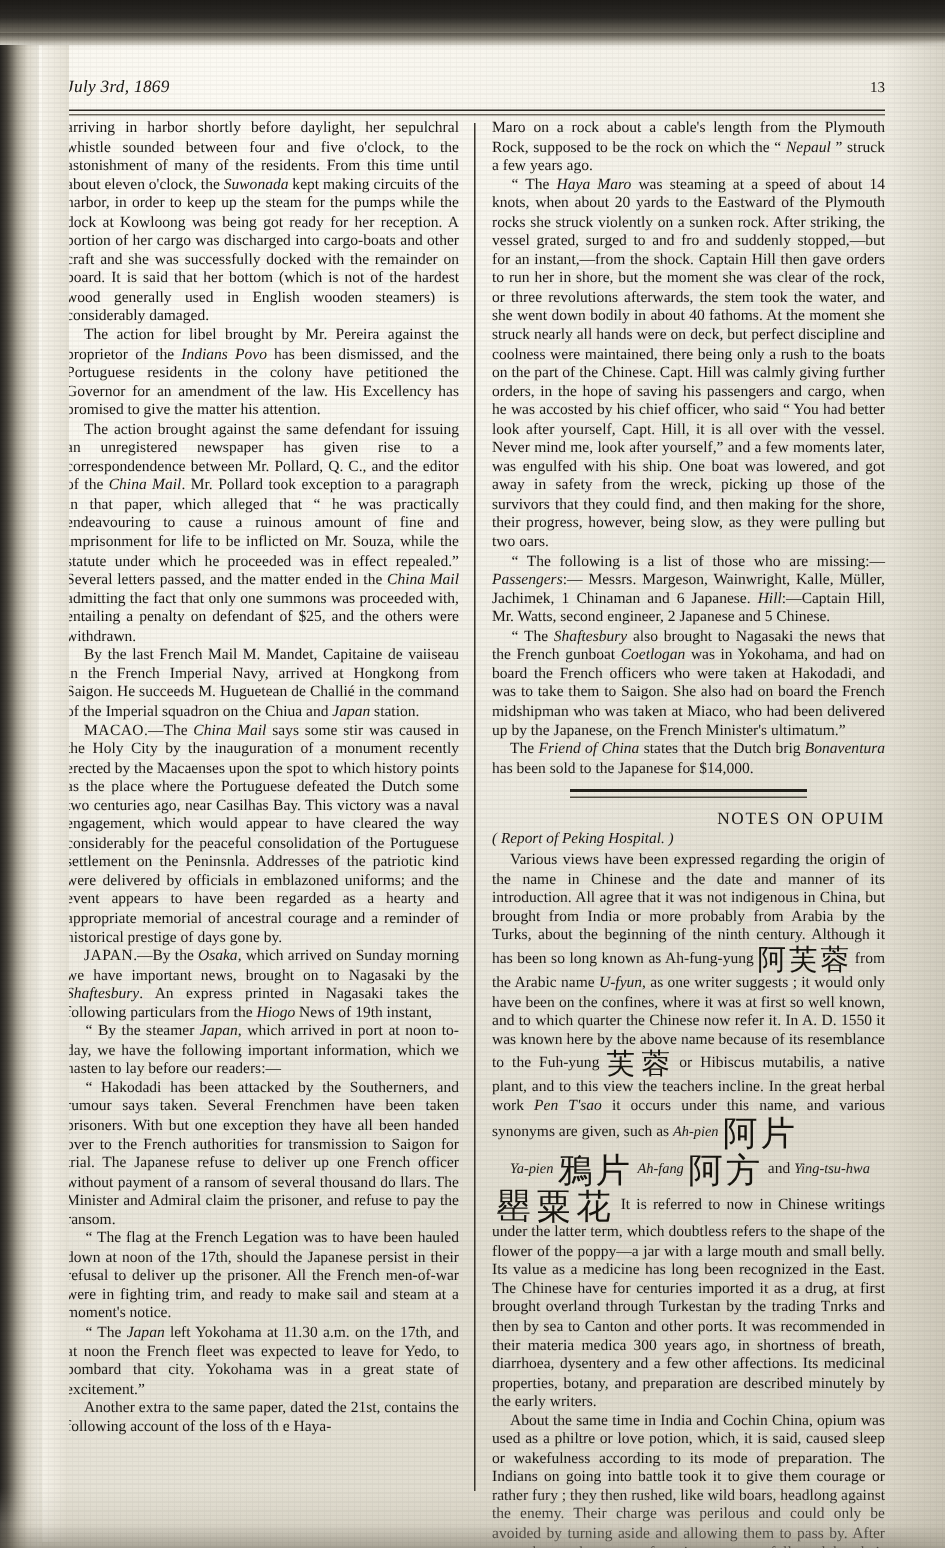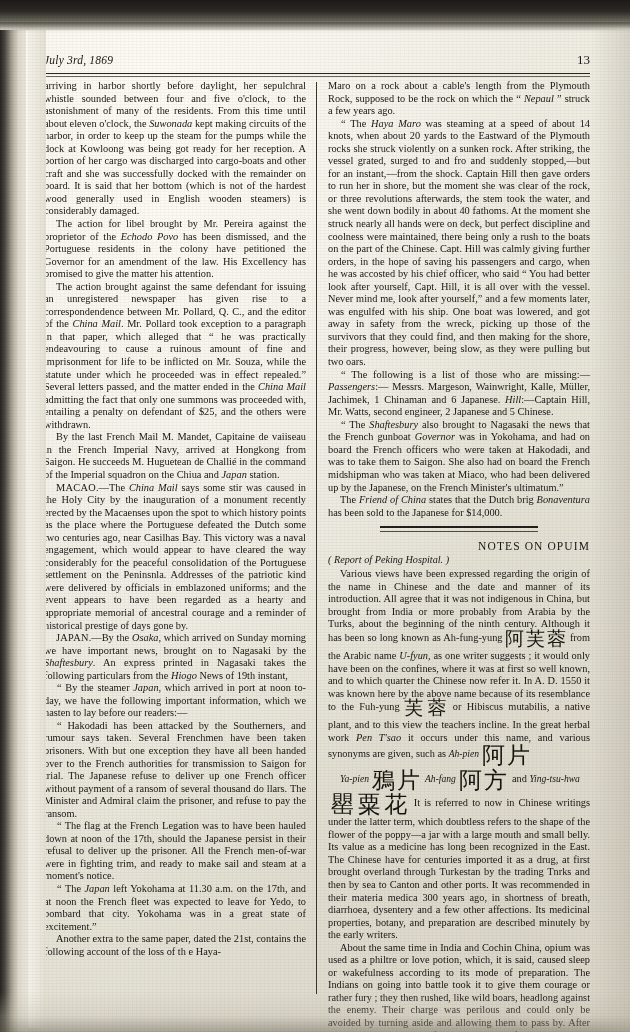--- a/index.html
+++ b/index.html
@@ -78,21 +78,21 @@
     letter-spacing: 0.2px;
     white-space: nowrap;
   }
   .masthead-title {
     font-size: 14.5px;
     letter-spacing: 1.15px;
     white-space: nowrap;
     margin-left: 10px;
   }
   .masthead-folio {
-    font-size: 13px;
+    font-size: 10px;
   }
   .head-rule {
     position: absolute;
     left: 44px; top: 73px; width: 546px; height: 2px;
     border-top: 1px solid #2a2620;
     border-bottom: 1px solid #6a655a;
   }
 
   
   .columns {
@@ -147,21 +147,21 @@
   }
   .sec-sub {
     text-align: left;
     font-style: italic;
     font-size: 10.2px;
     margin: 0 0 2px 0;
   }
 
   
   .han {
-    font-family: Liberation Mono, monospace;
+    font-family: Liberation Serif, serif;
     font-size: 19px;
     line-height: 1;
     letter-spacing: 1.5px;
     vertical-align: -4px;
     margin: 0 2px;
     color: #17150f;
   }
   .han-big {
     font-family: Liberation Sans, sans-serif;
     font-size: 23px;
@@ -203,37 +203,37 @@
       <span class="masthead-date">July 3rd, 1869</span>
       <span class="masthead-folio">13</span>
     </div>
     <div class="head-rule"></div>
 
     <div class="columns">
       <div class="col-rule"></div>
 
       <div class="col col-left">
         <p class="para flush">arriving in harbor shortly before daylight, her sepulchral whistle sounded between four and five o'clock, to the astonishment of many of the residents. From this time until about eleven o'clock, the <i>Suwonada</i> kept making circuits of the harbor, in order to keep up the steam for the pumps while the dock at Kowloong was being got ready for her reception. A portion of her cargo was discharged into cargo-boats and other craft and she was successfully docked with the remainder on board. It is said that her bottom (which is not of the hardest wood generally used in English wooden steamers) is considerably damaged.</p>
-        <p class="para">The action for libel brought by Mr. Pereira against the proprietor of the <i>Echodo Povo</i> has been dismissed, and the Portuguese residents in the colony have petitioned the Governor for an amendment of the law. His Excellency has promised to give the matter his attention.</p>
+        <p class="para">The action for libel brought by Mr. Pereira against the proprietor of the <i>Indians Povo</i> has been dismissed, and the Portuguese residents in the colony have petitioned the Governor for an amendment of the law. His Excellency has promised to give the matter his attention.</p>
         <p class="para">The action brought against the same defendant for issuing an unregistered newspaper has given rise to a correspondendence between Mr. Pollard, Q. C., and the editor of the <i>China Mail</i>. Mr. Pollard took exception to a paragraph in that paper, which alleged that “ he was practically endeavouring to cause a ruinous amount of fine and imprisonment for life to be inflicted on Mr. Souza, while the statute under which he proceeded was in effect repealed.” Several letters passed, and the matter ended in the <i>China Mail</i> admitting the fact that only one summons was proceeded with, entailing a penalty on defendant of $25, and the others were withdrawn.</p>
         <p class="para">By the last French Mail M. Mandet, Capitaine de vaiiseau in the French Imperial Navy, arrived at Hongkong from Saigon. He succeeds M. Huguetean de Challié in the command of the Imperial squadron on the Chiua and <i>Japan</i> station.</p>
         <p class="para"><span class="sc">MACAO</span>.—The <i>China Mail</i> says some stir was caused in the Holy City by the inauguration of a monument recently erected by the Macaenses upon the spot to which history points as the place where the Portuguese defeated the Dutch some two centuries ago, near Casilhas Bay. This victory was a naval engagement, which would appear to have cleared the way considerably for the peaceful consolidation of the Portuguese settlement on the Peninsnla. Addresses of the patriotic kind were delivered by officials in emblazoned uniforms; and the event appears to have been regarded as a hearty and appropriate memorial of ancestral courage and a reminder of historical prestige of days gone by.</p>
         <p class="para"><span class="sc">JAPAN</span>.—By the <i>Osaka</i>, which arrived on Sunday morning we have important news, brought on to Nagasaki by the <i>Shaftesbury</i>. An express printed in Nagasaki takes the following particulars from the <i>Hiogo</i> News of 19th instant,</p>
         <p class="para quote">“ By the steamer <i>Japan</i>, which arrived in port at noon to-day, we have the following important information, which we hasten to lay before our readers:—</p>
         <p class="para quote">“ Hakodadi has been attacked by the Southerners, and rumour says taken. Several Frenchmen have been taken prisoners. With but one exception they have all been handed over to the French authorities for transmission to Saigon for trial. The Japanese refuse to deliver up one French officer without payment of a ransom of several thousand do llars. The Minister and Admiral claim the prisoner, and refuse to pay the ransom.</p>
         <p class="para quote">“ The flag at the French Legation was to have been hauled down at noon of the 17th, should the Japanese persist in their refusal to deliver up the prisoner. All the French men-of-war were in fighting trim, and ready to make sail and steam at a moment's notice.</p>
         <p class="para quote">“ The <i>Japan</i> left Yokohama at 11.30 a.m. on the 17th, and at noon the French fleet was expected to leave for Yedo, to bombard that city. Yokohama was in a great state of excitement.”</p>
         <p class="para">Another extra to the same paper, dated the 21st, contains the following account of the loss of th e Haya-</p>
       </div>
 
       <div class="col col-right">
         <p class="para flush">Maro on a rock about a cable's length from the Plymouth Rock, supposed to be the rock on which the “ <i>Nepaul</i> ” struck a few years ago.</p>
         <p class="para quote">“ The <i>Haya Maro</i> was steaming at a speed of about 14 knots, when about 20 yards to the Eastward of the Plymouth rocks she struck violently on a sunken rock. After striking, the vessel grated, surged to and fro and suddenly stopped,—but for an instant,—from the shock. Captain Hill then gave orders to run her in shore, but the moment she was clear of the rock, or three revolutions afterwards, the stem took the water, and she went down bodily in about 40 fathoms. At the moment she struck nearly all hands were on deck, but perfect discipline and coolness were maintained, there being only a rush to the boats on the part of the Chinese. Capt. Hill was calmly giving further orders, in the hope of saving his passengers and cargo, when he was accosted by his chief officer, who said “ You had better look after yourself, Capt. Hill, it is all over with the vessel. Never mind me, look after yourself,” and a few moments later, was engulfed with his ship. One boat was lowered, and got away in safety from the wreck, picking up those of the survivors that they could find, and then making for the shore, their progress, however, being slow, as they were pulling but two oars.</p>
         <p class="para quote">“ The following is a list of those who are missing:— <i>Passengers</i>:— Messrs. Margeson, Wainwright, Kalle, Müller, Jachimek, 1 Chinaman and 6 Japanese. <i>Hill</i>:—Captain Hill, Mr. Watts, second engineer, 2 Japanese and 5 Chinese.</p>
-        <p class="para quote">“ The <i>Shaftesbury</i> also brought to Nagasaki the news that the French gunboat <i>Governor</i> was in Yokohama, and had on board the French officers who were taken at Hakodadi, and was to take them to Saigon. She also had on board the French midshipman who was taken at Miaco, who had been delivered up by the Japanese, on the French Minister's ultimatum.”</p>
+        <p class="para quote">“ The <i>Shaftesbury</i> also brought to Nagasaki the news that the French gunboat <i>Coetlogan</i> was in Yokohama, and had on board the French officers who were taken at Hakodadi, and was to take them to Saigon. She also had on board the French midshipman who was taken at Miaco, who had been delivered up by the Japanese, on the French Minister's ultimatum.”</p>
         <p class="para">The <i>Friend of China</i> states that the Dutch brig <i>Bonaventura</i> has been sold to the Japanese for $14,000.</p>
 
         <div class="sec-rule"></div>
         <p class="sec-title">NOTES ON OPUIM</p>
         <p class="sec-sub">( Report of Peking Hospital. )</p>
 
         <p class="para"><span>Various views have been expressed regarding the origin of the name in Chinese and the date and manner of its introduction. All agree that it was not indigenous in China, but brought from India or more probably from Arabia by the Turks, about the beginning of the ninth century. Although it has been so long known as Ah-fung-yung</span><span class="han">阿芙蓉</span><span>from the Arabic name</span> <i>U-fyun</i><span>, as one writer suggests ; it would only have been on the confines, where it was at first so well known, and to which quarter the Chinese now refer it. In A. D. 1550 it was known here by the above name because of its resemblance to the Fuh-yung</span><span class="han">芙蓉</span><span>or Hibiscus mutabilis, a native plant, and to this view the teachers incline. In the great herbal work</span> <i>Pen T'sao</i> <span>it occurs under this name, and various synonyms are given, such as</span> <i class="rom">Ah-pien</i><span class="han-big">阿片</span>
 
           <span class="han-line"><i class="rom">Ya-pien</i><span class="han-big">鴉片</span><i class="rom">Ah-fang</i><span class="han-big">阿方</span><span>and</span> <i class="rom">Ying-tsu-hwa</i></span><span class="han-big">罌粟花</span><span>It is referred to now in Chinese writings under the latter term, which doubtless refers to the shape of the flower of the poppy—a jar with a large mouth and small belly. Its value as a medicine has long been recognized in the East. The Chinese have for centuries imported it as a drug, at first brought overland through Turkestan by the trading Tnrks and then by sea to Canton and other ports. It was recommended in their materia medica 300 years ago, in shortness of breath, diarrhoea, dysentery and a few other affections. Its medicinal properties, botany, and preparation are described minutely by the early writers.</span></p>
 

